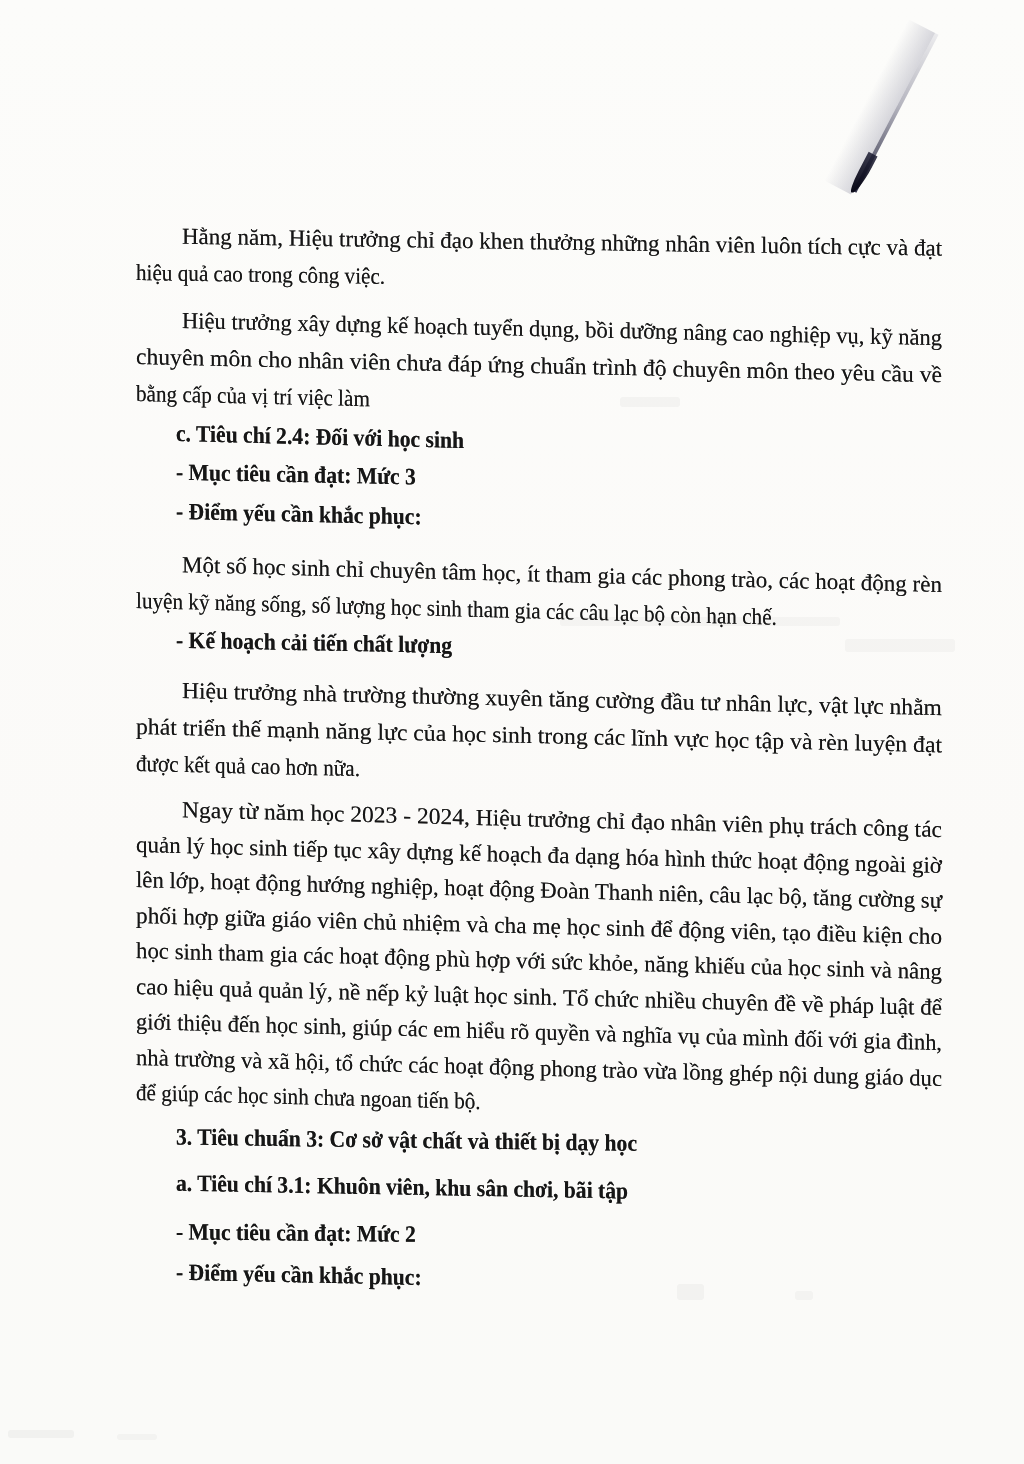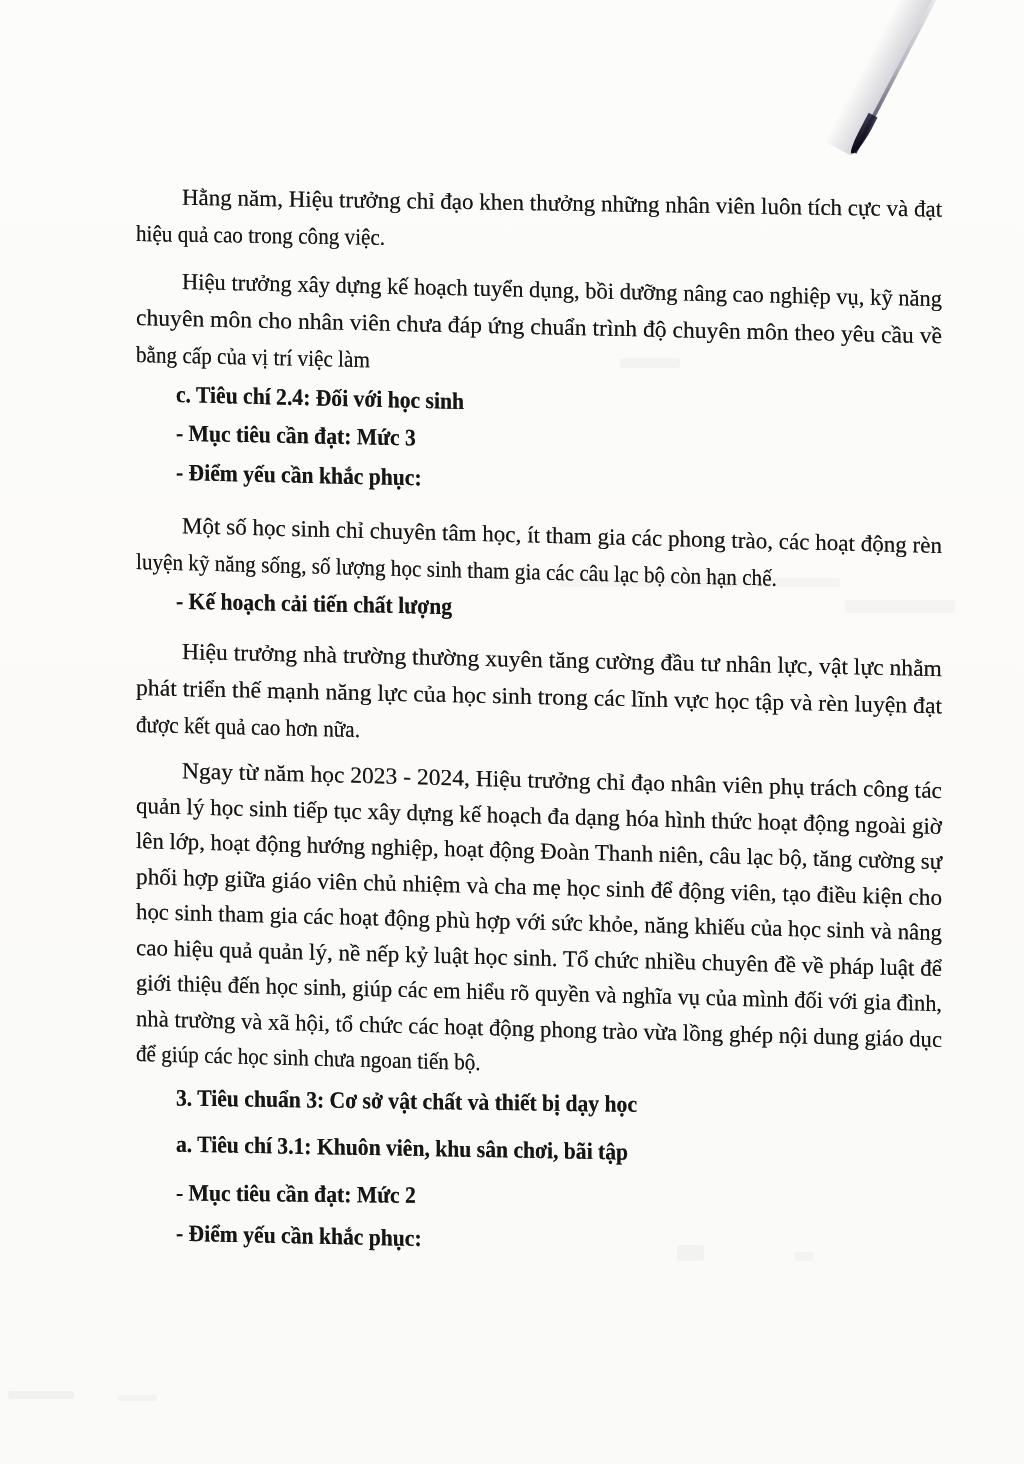--- a/index.html
+++ b/index.html
@@ -1,21 +1,21 @@
 <!DOCTYPE html>
 <html><head>
 <meta charset="utf-8">
 <style>
   html,body{margin:0;padding:0;}
   body{
     width:1024px;height:1464px;position:relative;overflow:hidden;
     background:linear-gradient(180deg,#fcfcfa 0%,#fbfaf8 60%,#fafaf8 100%);
     font-family:"Liberation Serif","DejaVu Serif",serif;
   }
-  #sheet{position:absolute;inset:0;}
+  #sheet{position:absolute;inset:0;margin-top:39px;}
   
   #content{
     position:absolute;left:136px;top:178px;width:806px;
     color:#161616;
     text-shadow:0 0 0.6px rgba(10,10,10,0.65);
   }
   .block{transform-origin:0 0;}
   .block.para{font-size:23px;}
   .block.heading{font-size:23.5px;font-weight:bold;padding-left:40px;}
   .line{white-space:nowrap;overflow:visible;}

